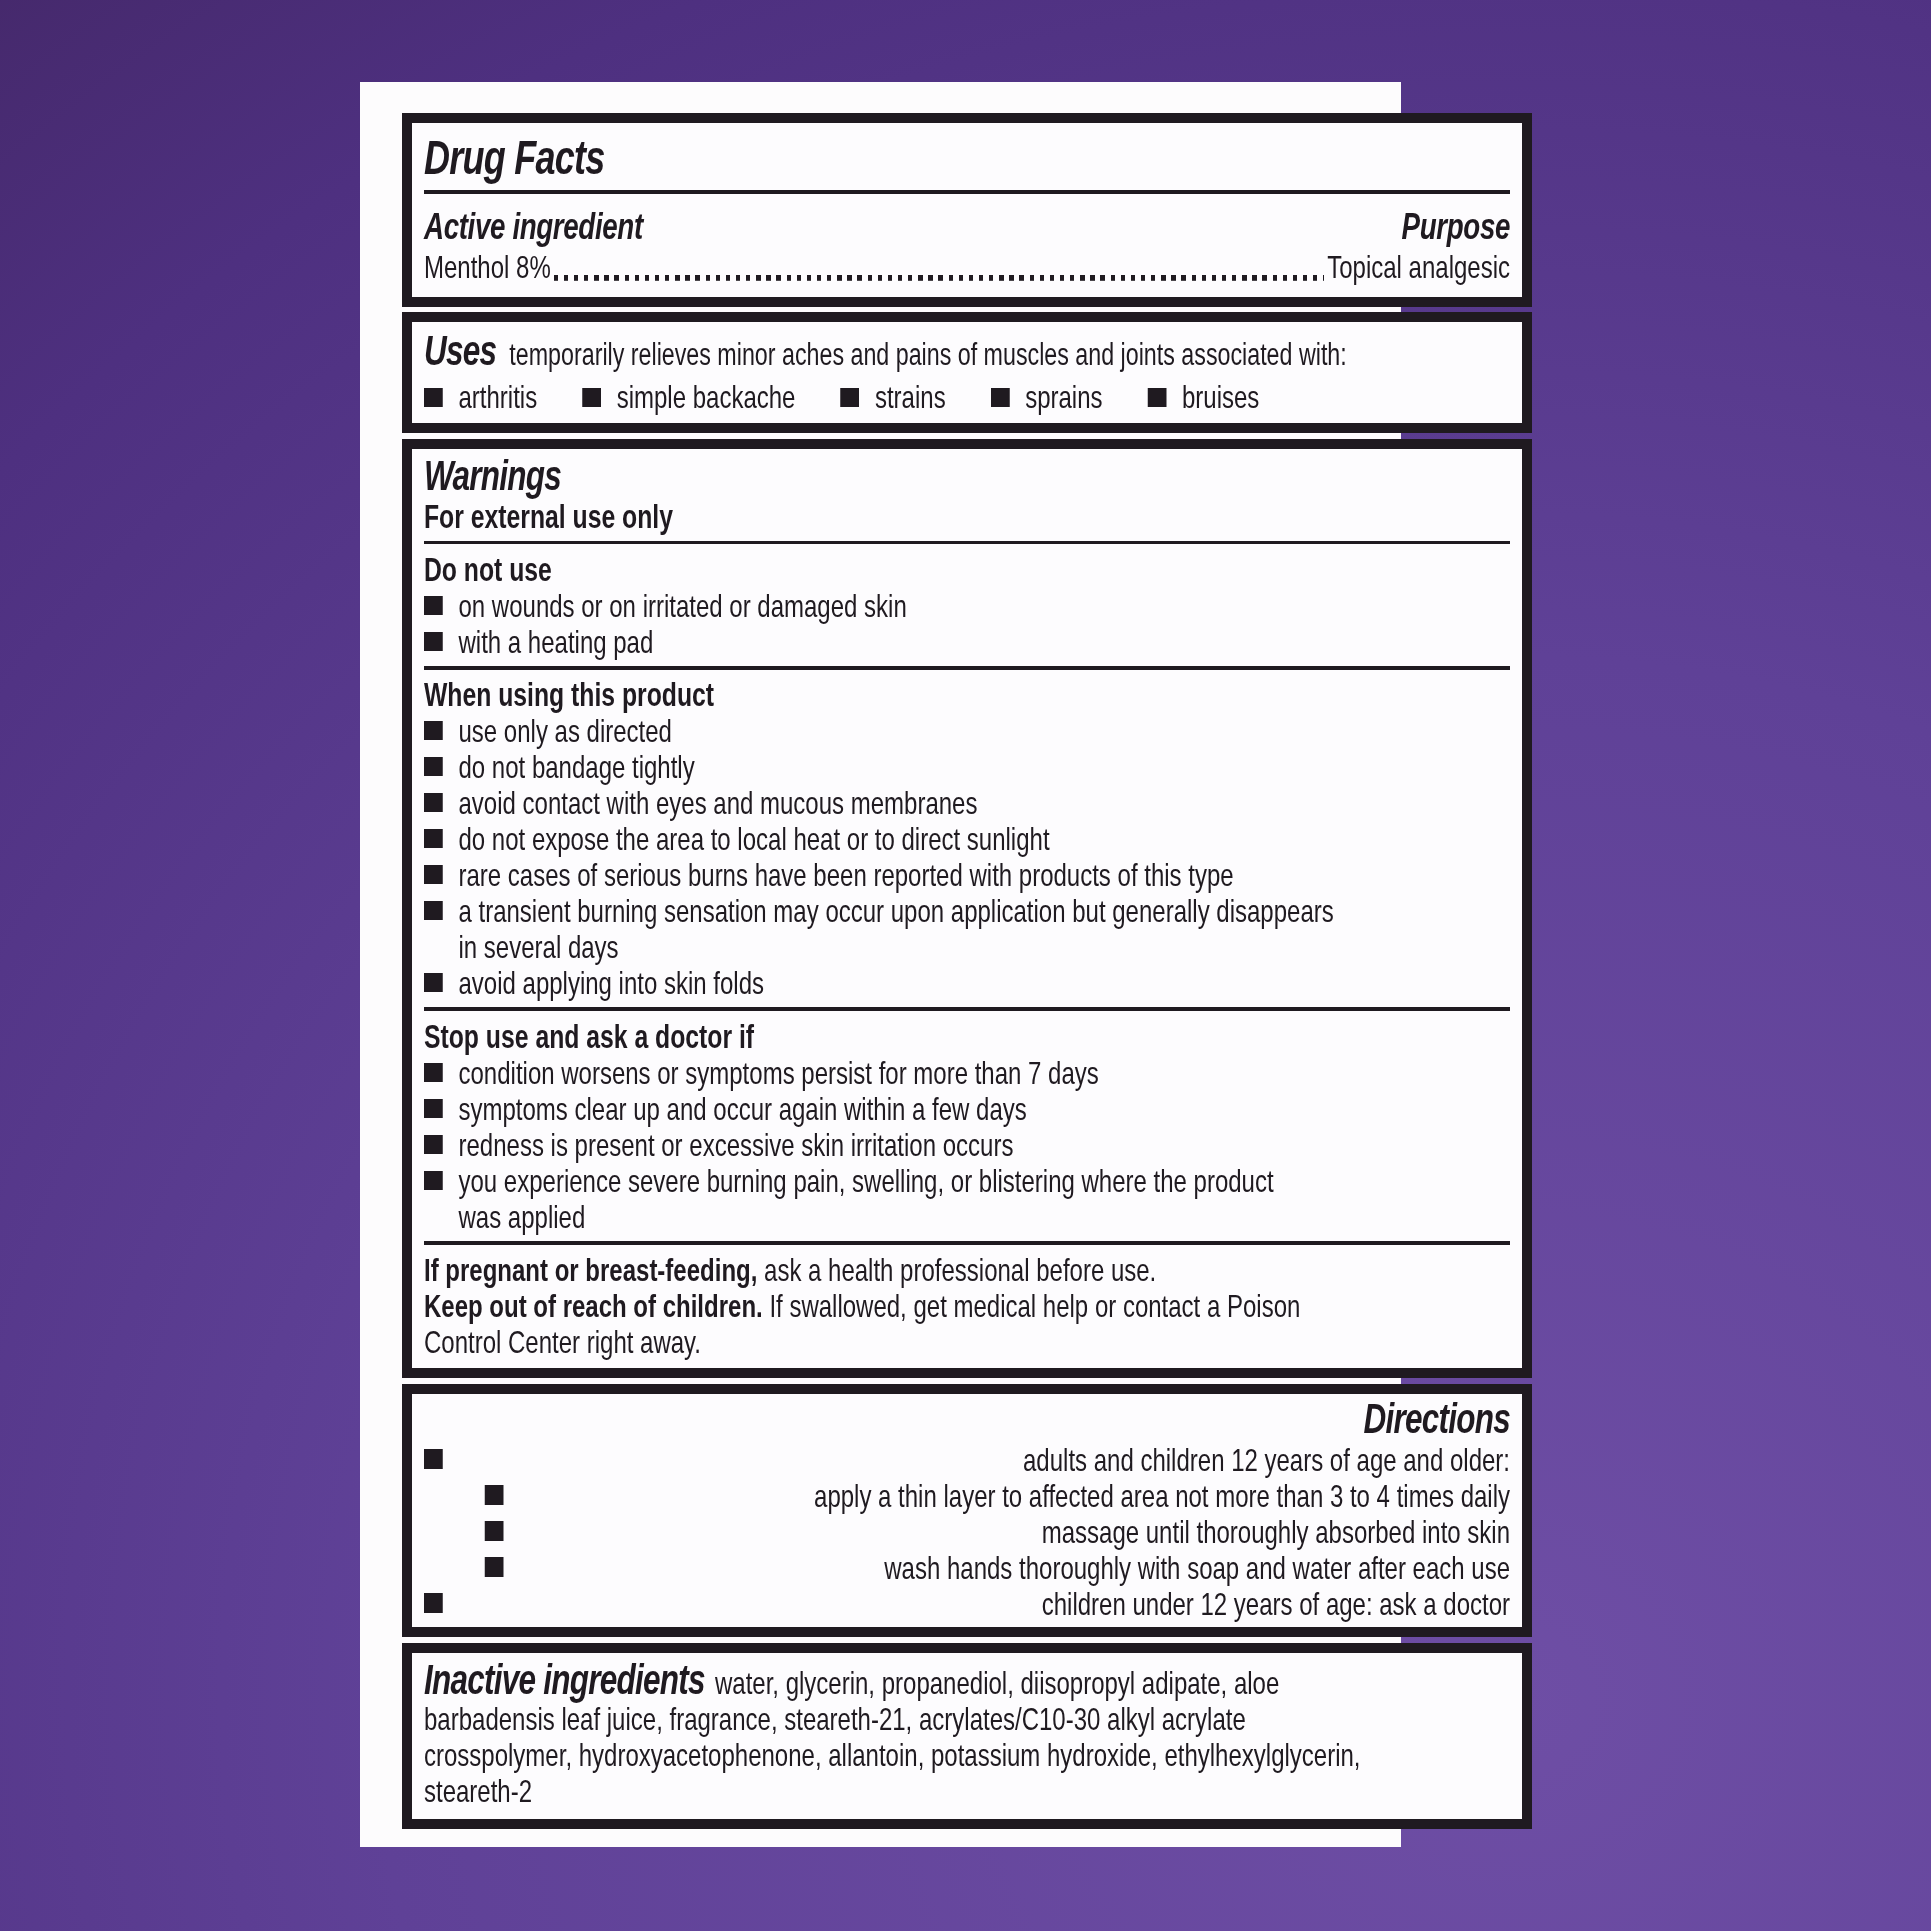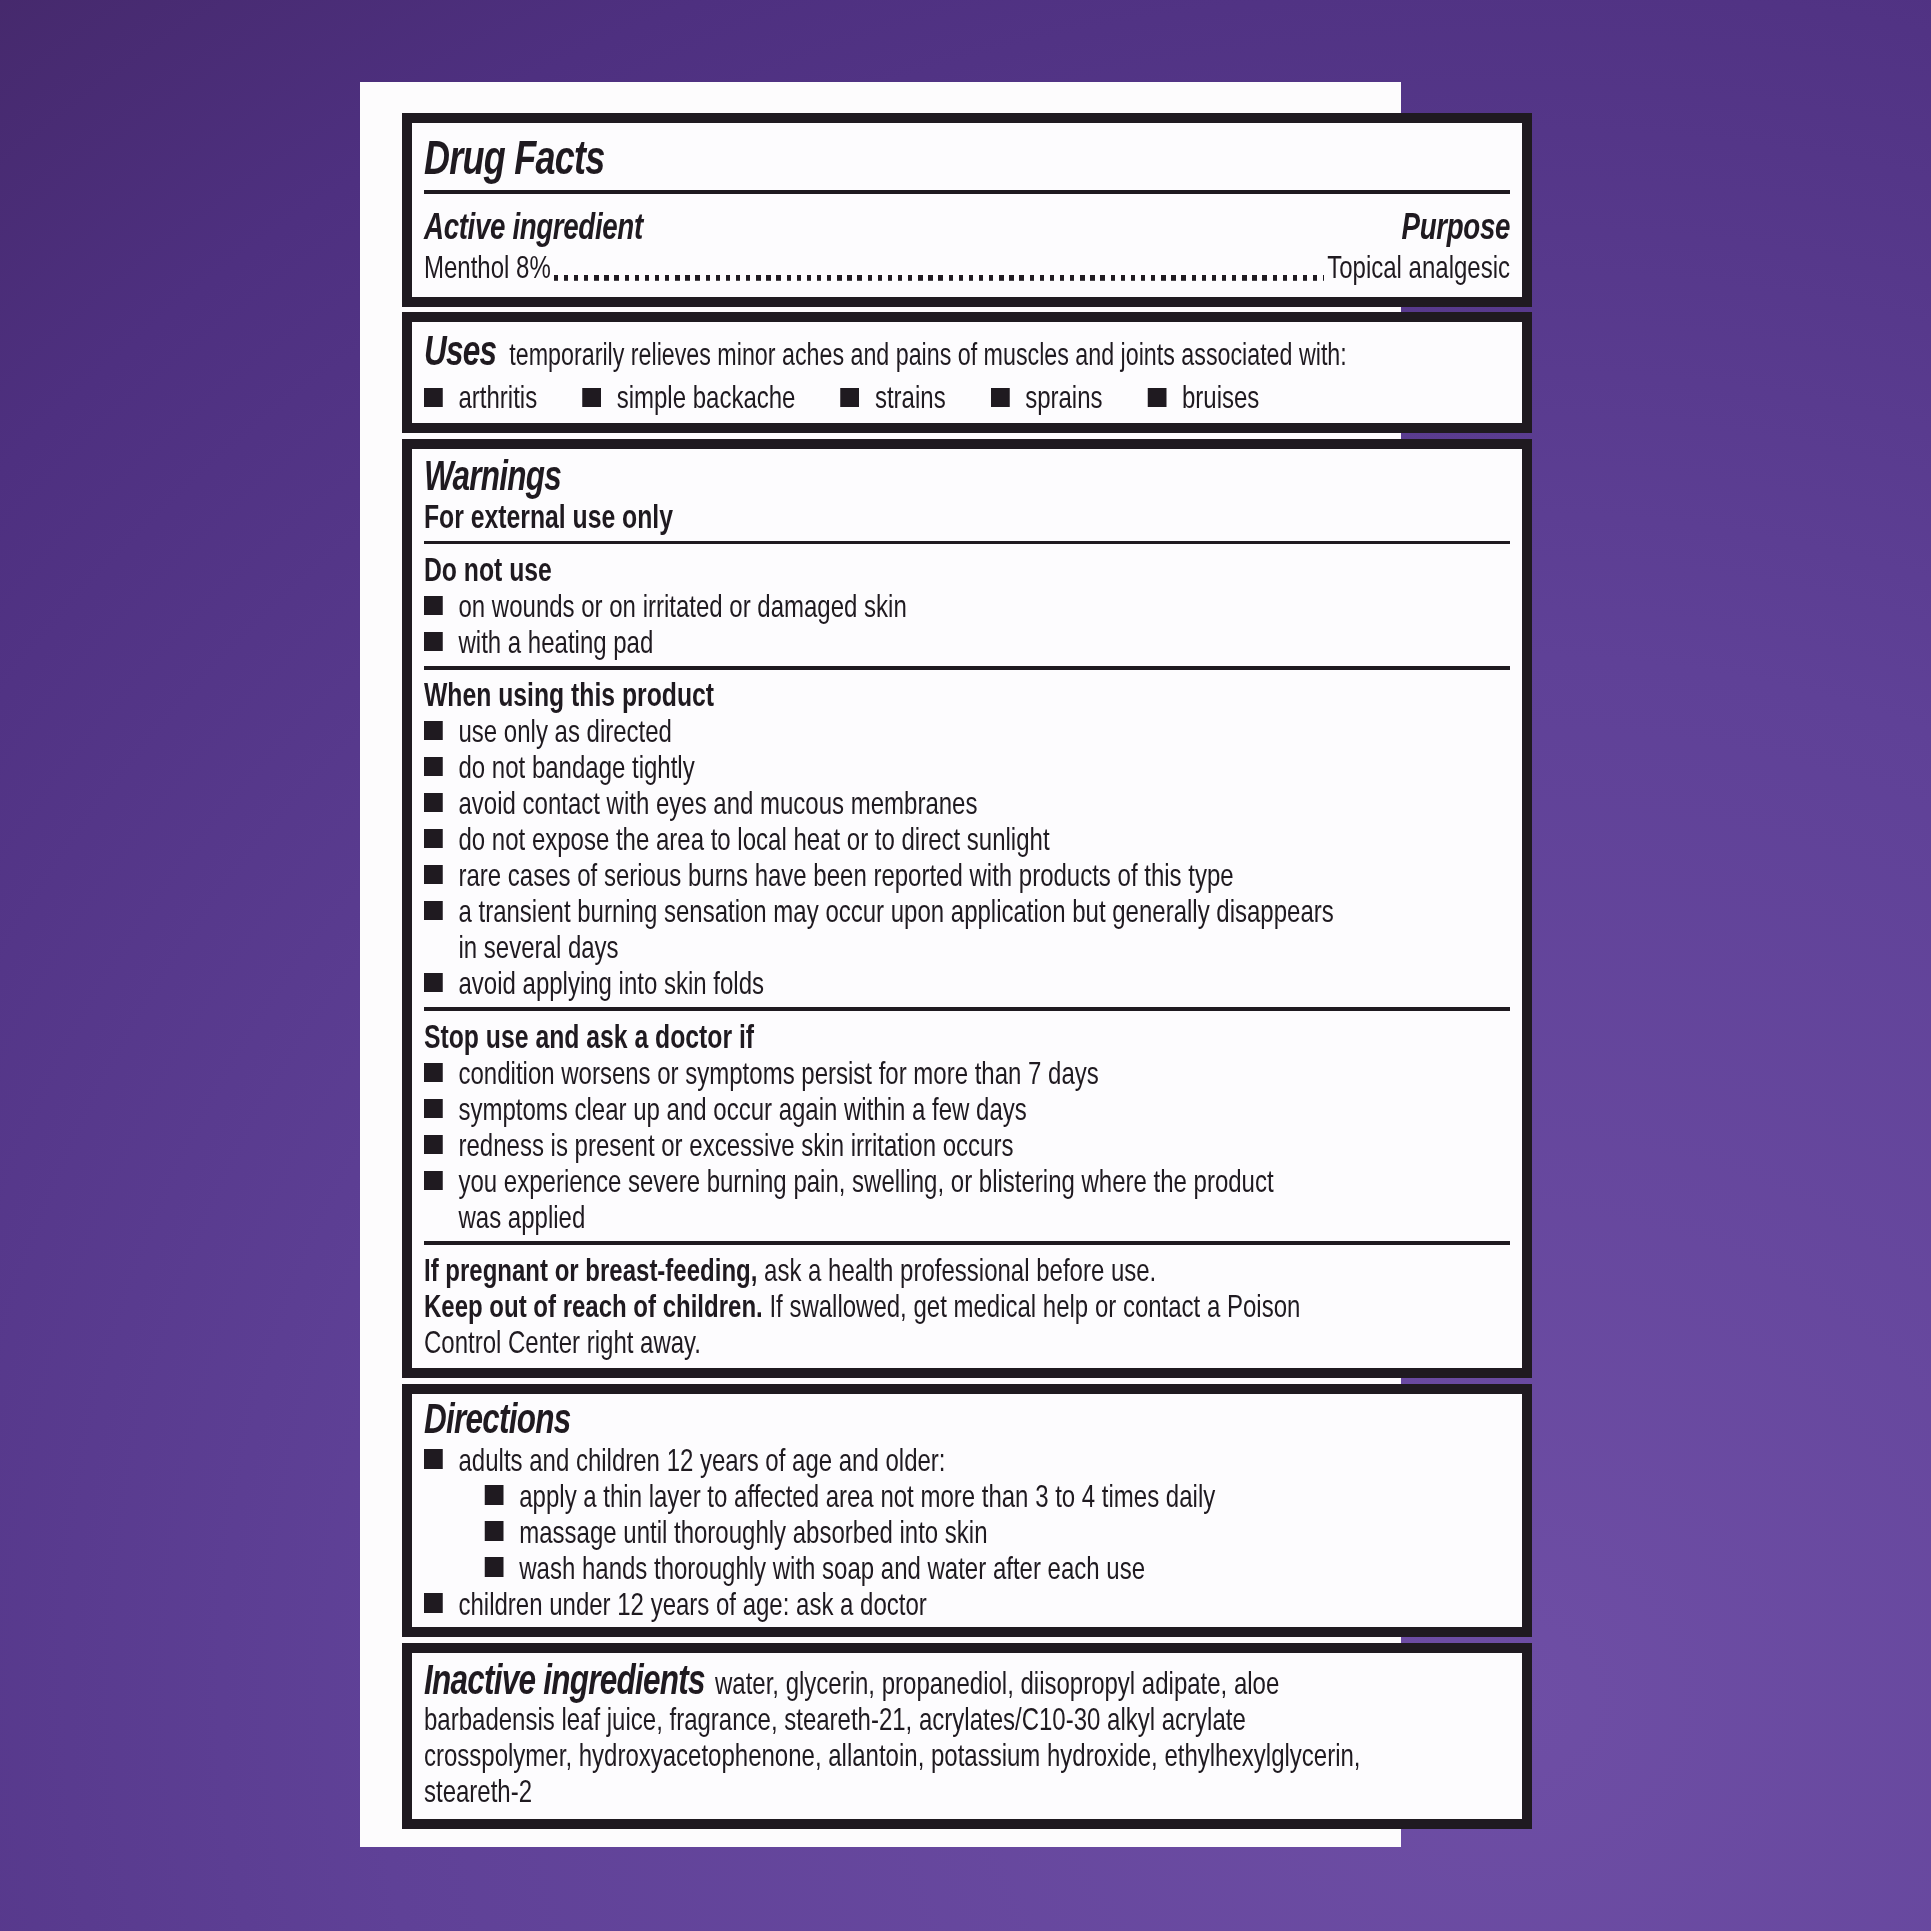--- a/index.html
+++ b/index.html
@@ -18,21 +18,21 @@
   .stack { position: absolute; left: 42px; top: 31px; width: 1130px; }
   .dbox {
     border: 10.6px solid #1f1a20; background: #fdfcfe;
     margin-bottom: 5.8px; box-sizing: border-box; width: 1130px;
   }
   .squeeze { width: 1448px; transform: scaleX(0.75); transform-origin: 0 0; }
 
   .pad-title   { padding: 7.7px 13.5px 9.7px 11.6px; }
   .pad-uses    { padding: 5.8px 13.5px 5.8px 11.6px; }
   .pad-warn    { padding: 3.9px 13.5px 7.7px 11.6px; }
-  .pad-dir     { padding: 1.9px 13.5px 5.8px 11.6px; }
+  .pad-dir     { padding: 1.9px 13.5px 5.8px 11.6px; text-align: right; }
   .pad-inact   { padding: 5.8px 13.5px 9.7px 11.6px; }
 
   .title   { font: italic bold 48px/54px "Liberation Sans", sans-serif; letter-spacing: -1px; }
   .sechead { font: italic bold 42px/46px "Liberation Sans", sans-serif; letter-spacing: -1px; }
   .subhead { font: italic bold 37px/42px "Liberation Sans", sans-serif; letter-spacing: -0.5px; }
   .mini    { font-weight: bold; font-size: 33px; line-height: 36px; }
   .para    { font-size: 32px; line-height: 36px; }
   .para .b { font-weight: bold; }
   .pre     { white-space: pre-line; }
 

